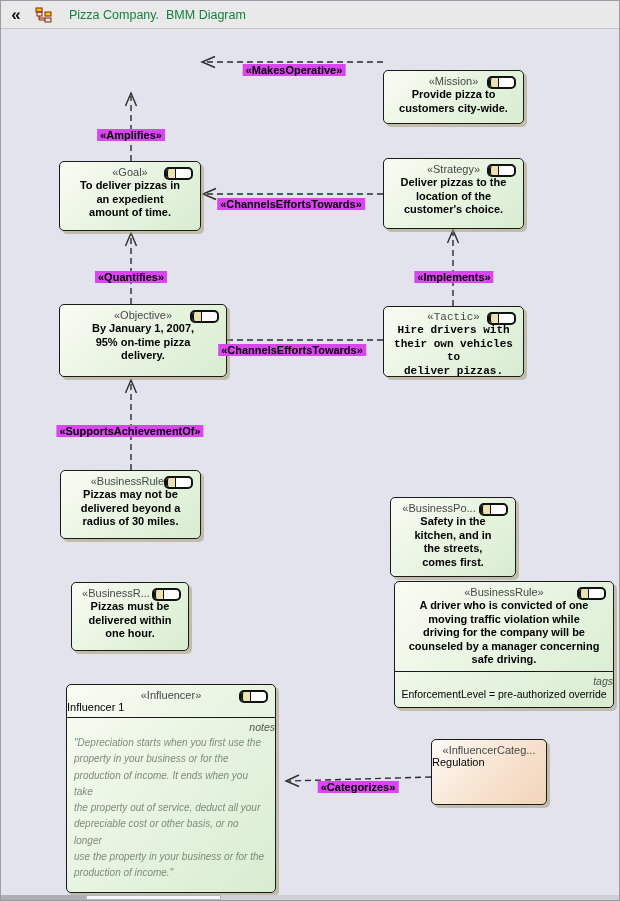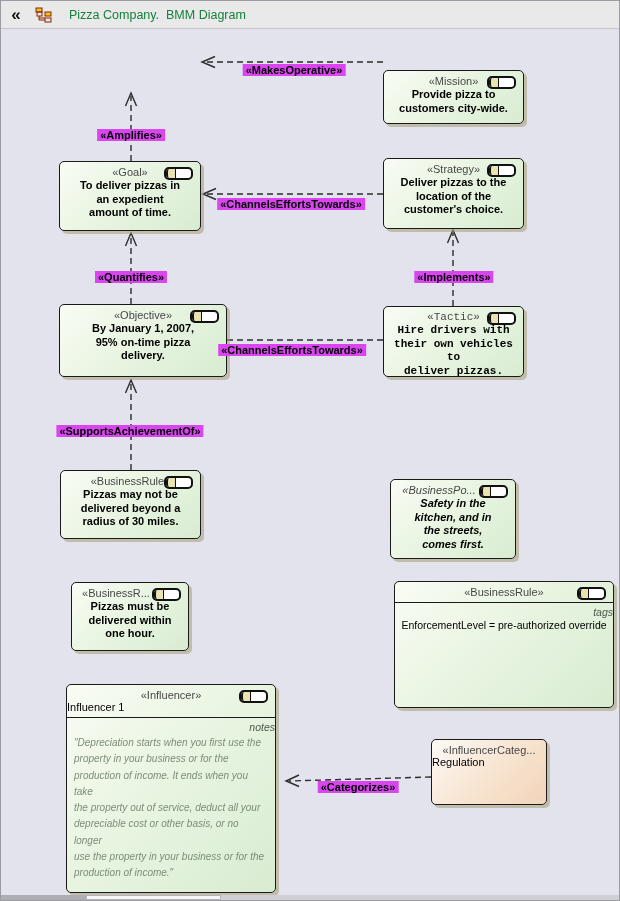--- a/index.html
+++ b/index.html
@@ -55,21 +55,21 @@
     border-radius:3px 0 0 3px;
   }
 
   .node-vision     { left:58px;  top:33px;  width:142px; height:57px; }
   .node-mission    { left:382px; top:33px;  width:141px; height:54px;margin-top:36px; }
   .node-goal       { left:58px;  top:160px; width:142px; height:70px; }
   .node-strategy   { left:382px; top:157px; width:141px; height:71px; }
   .node-objective  { left:58px;  top:303px; width:168px; height:73px; }
   .node-tactic     { left:382px; top:305px; width:141px; height:71px;font-family:Liberation Mono, monospace; }
   .node-rule1      { left:59px;  top:469px; width:141px; height:69px; }
-  .node-policy     { left:389px; top:478px; width:126px; height:80px;font-style:italic; }
+  .node-policy     { left:389px; top:496px; width:126px; height:80px; }
   .node-rule2      { left:70px;  top:581px; width:118px; height:69px; }
   .node-bigrule    { left:393px; top:580px; width:220px; height:127px; }
   .node-influencer { left:65px;  top:683px; width:210px; height:209px; }
   .node-regulation {
     left:430px; top:738px; width:116px; height:66px;
     background:linear-gradient(135deg, #fdfaf6 0%, #f7e3cf 55%, #f2d4ba 100%);
   }
 
   
   .compartment-sep { border-top:1.2px solid #1a1a1a; margin-top:4px; }
@@ -210,20 +210,25 @@
     <div class="node node-rule2 tight">
       <div class="stereo">«BusinessR...</div>
       <div class="body">Pizzas must be
 delivered within
 one hour.</div>
       <span class="eicon"></span>
     </div>
 
     <div class="node node-bigrule">
       <div class="stereo">«BusinessRule»</div>
+      <div class="body">A driver who is convicted of one
+moving traffic violation while
+driving for the company will be
+counseled by a manager concerning
+safe driving.</div>
       <div class="compartment-sep"></div>
       <div class="tags-label">tags</div>
       <div class="tags-value">EnforcementLevel = pre-authorized override</div>
       <span class="eicon"></span>
     </div>
 
     <div class="node node-influencer">
       <div class="stereo">«Influencer»</div>
       <div class="name">Influencer 1</div>
       <div class="compartment-sep"></div>

